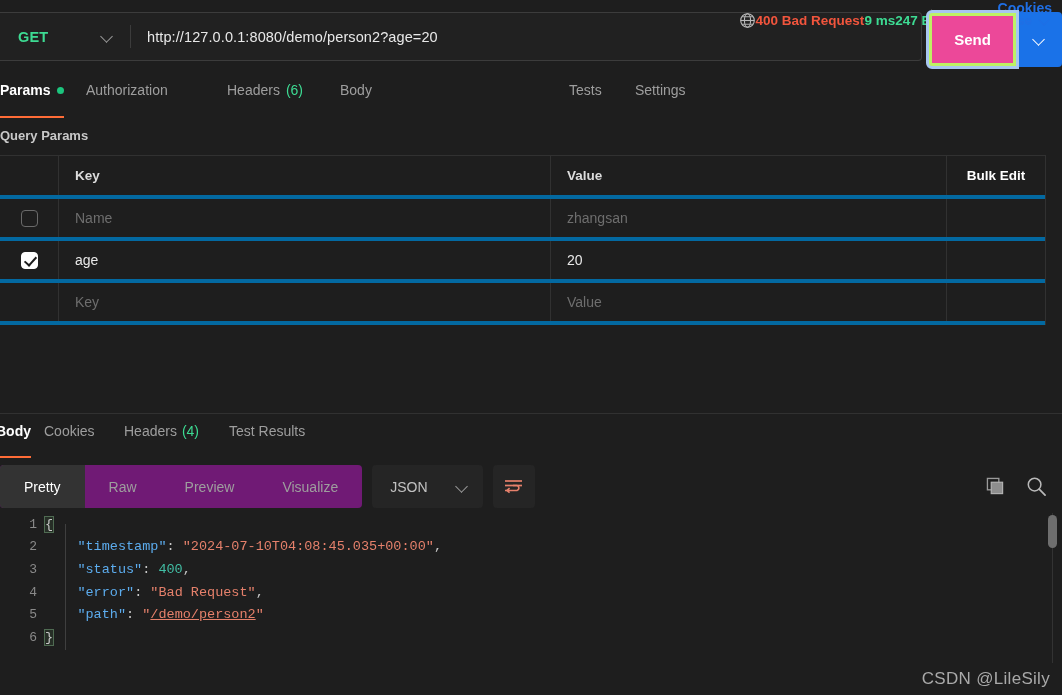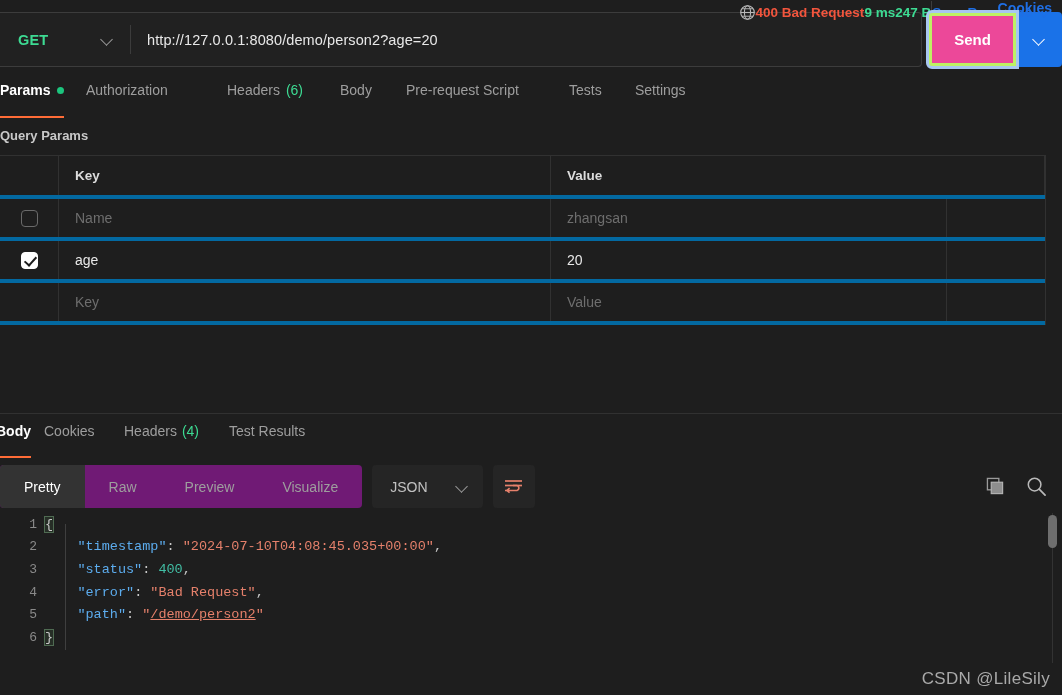--- a/index.html
+++ b/index.html
@@ -7,21 +7,21 @@
   html, body {
     width: 1062px; height: 695px;
     background: #1e1e1e;
     font-family: "Liberation Sans", sans-serif;
     overflow: hidden;
   }
   body { position: relative; color: #d6d6d6; }
 
   
   #urlbar {
-    position: absolute; left: 0; top: 12px; width: 922px; height: 55px;
+    position: absolute; left: 0; top: 12px; width: 922px; height: 49px;
     display: flex; align-items: stretch;
     background: #212121;
     border: 1px solid #3c3c3c;
     border-left: none;
     border-radius: 0 4px 4px 0;
   }
   #method {
     display: flex; align-items: center; justify-content: space-between;
     width: 130px; padding: 0 16px 0 18px; cursor: pointer;
   }
@@ -136,21 +136,21 @@
   #resp-tabs { position: absolute; left: 0; top: 423px; width: 1062px; height: 30px; }
   .stab {
     position: absolute; top: 0; height: 30px; display: flex; align-items: flex-start; gap: 5px;
     font-size: 14px; color: #9e9e9e; cursor: pointer; white-space: nowrap;
   }
   .stab.active { color: #ffffff; font-weight: 700; }
   .stab.active::after {
     content: ""; position: absolute; left: 0; right: 0; bottom: -5px; height: 2px; background: #ff6c37;
   }
   #resp-meta {
-    position: absolute; right: 10px; top: 0; display: flex; align-items: center; gap: 0;
+    position: absolute; right: 10px; top: 8px; display: flex; align-items: center; gap: 0;
     font-size: 13.5px; height: 24px;
   }
   #globe-icon { width: 17px; height: 17px; }
   .status-txt { color: #f2553d; font-weight: 700; }
   .time-txt, .size-txt { color: #3ddb93; font-weight: 700; }
   #meta-sep { width: 1px; height: 22px; background: #3d3d3d; }
   #save-resp {
     color: #1f6fe5; font-weight: 700; display: flex; align-items: center; gap: 7px; cursor: pointer;
   }
   #save-resp .chev::before { border-color: #1f6fe5; width: 7px; height: 7px; }
@@ -249,39 +249,37 @@
     <div class="rtab" style="left: 86px;">
       <span>Authorization</span>
     </div>
     <div class="rtab" style="left: 227px;">
       <span>Headers</span>
       <span class="cnt">(6)</span>
     </div>
     <div class="rtab" style="left: 340px;">
       <span>Body</span>
     </div>
-    <div class="rtab" style="left: 406px;">
-      <span>Pre-request Script</span>
-    </div>
     <div class="rtab" style="left: 569px;">
       <span>Tests</span>
     </div>
     <div class="rtab" style="left: 635px;">
       <span>Settings</span>
     </div>
   </div>
 <div id="cookies-link">Cookies</div>
 
 <div id="qp-title">Query Params</div>
 
 <div id="params-table">
   <div class="prow head">
     <div class="c-chk"></div>
     <div class="c-key">Key</div>
     <div class="c-val">Value</div>
+    <div class="c-bulk">Bulk Edit</div>
   </div>
   <div id="param-rows">
       <div class="prow">
         <div class="c-chk">
           <div class="chk"></div>
         </div>
         <div class="c-key">
           <span class="ph">Name</span>
         </div>
         <div class="c-val">

